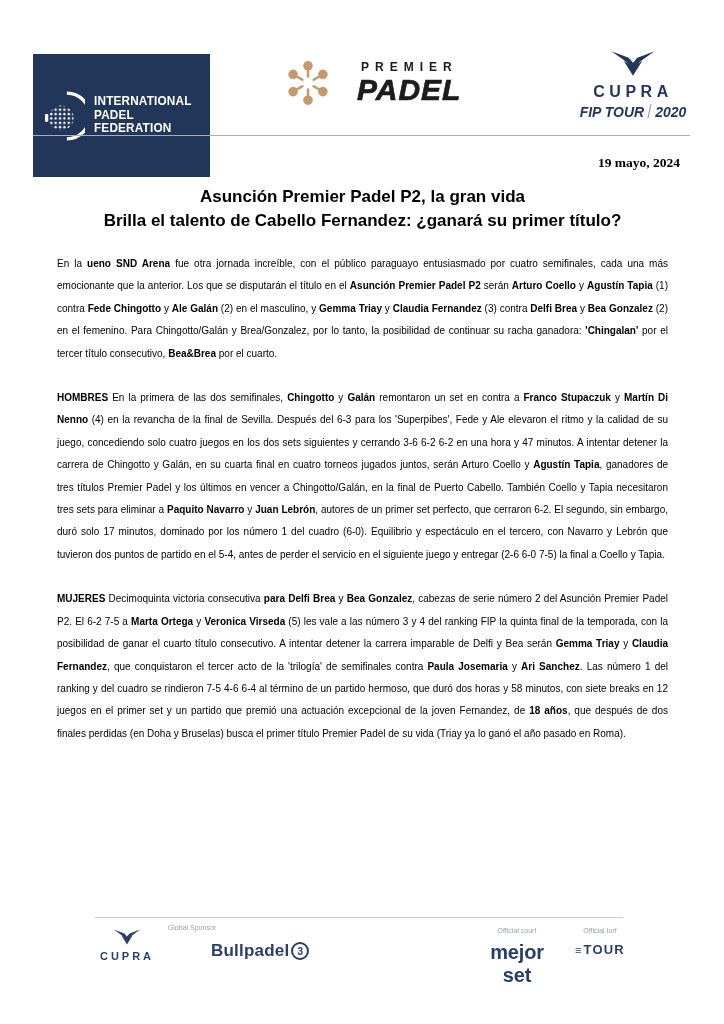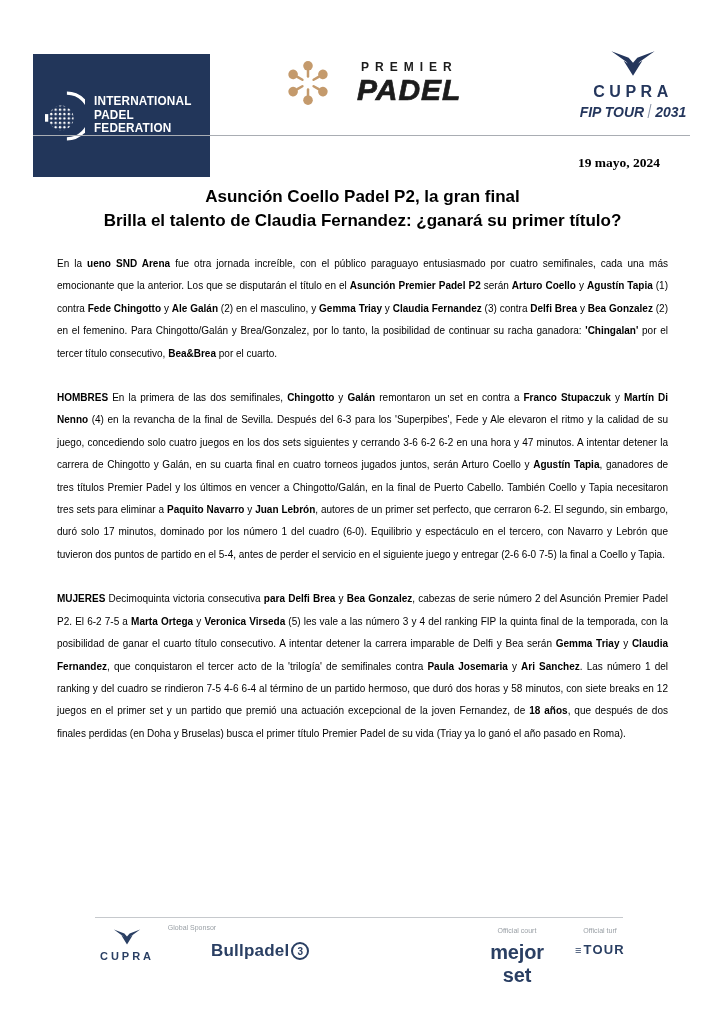--- a/index.html
+++ b/index.html
@@ -17,21 +17,21 @@
   .pp-words .pp-top{font-size:12px;font-weight:bold;letter-spacing:6px;color:#1c1c1c;padding-left:4px;}
   .pp-words .pp-bottom{font-size:30px;font-weight:bold;font-style:italic;letter-spacing:1px;
                        color:#1c1c1c;line-height:1.05;-webkit-text-stroke:.7px #1c1c1c;}
   .cupra-logo{position:absolute;left:560px;top:50px;width:146px;text-align:center;color:#24365c;}
   .cupra-word{font-size:16px;font-weight:bold;letter-spacing:4.5px;margin-top:2px;}
   .cupra-tour{font-size:14px;font-weight:bold;font-style:italic;margin-top:3px;
               display:flex;justify-content:center;align-items:flex-start;gap:5px;}
   .cupra-tour .bar{width:1px;height:14px;background:#24365c;opacity:.55;transform:skewX(-12deg);}
 
   
-  .date{margin-top:18px;padding-right:64px;text-align:right;
+  .date{margin-top:18px;padding-right:44px;text-align:right;
         font-family:"Liberation Serif",serif;font-weight:bold;font-size:13.5px;}
   .title{margin:14px 56px 0 57px;text-align:center;font-size:17px;font-weight:bold;line-height:24px;}
 
   
   .body{margin:20px 56px 0 57px;}
   .body p{font-size:10px;line-height:22.4px;text-align:justify;margin:0 0 22px 0;}
   .body .bold{font-weight:bold;}
 
   
   .footer-rule{position:absolute;left:95px;top:917px;width:528px;height:1px;background:#c6c9cd;}
@@ -115,32 +115,32 @@
       <svg width="46" height="27" viewBox="0 0 64 36" aria-hidden="true">
         <g fill="#24365c">
           <polygon points="2,1 26,10 32,17 38,10 62,1 41,16 32,28 23,16"></polygon>
           <polygon points="19,14 32,35 45,14 32,22"></polygon>
         </g>
       </svg>
       <div class="cupra-word">CUPRA</div>
       <div class="cupra-tour">
         <span>FIP TOUR</span>
         <span class="bar"></span>
-        <span>2031</span>
+        <span>2020</span>
       </div>
     </div>
 
     <div class="header-rule"></div>
   </div>
 
   <div class="date">19 mayo, 2024</div>
 
   <div class="title">
-    <div>Asunción Coello Padel P2, la gran final</div>
-    <div>Brilla el talento de Claudia Fernandez: ¿ganará su primer título?</div>
+    <div>Asunción Premier Padel P2, la gran vida</div>
+    <div>Brilla el talento de Cabello Fernandez: ¿ganará su primer título?</div>
   </div>
 
   <div class="body">
     <p><span>En la </span><span class="bold">ueno SND Arena</span><span> fue otra jornada increíble, con el público paraguayo entusiasmado por cuatro semifinales, cada una más emocionante que la anterior. Los que se disputarán el título en el </span><span class="bold">Asunción Premier Padel P2</span><span> serán </span><span class="bold">Arturo Coello</span><span> y </span><span class="bold">Agustín Tapia</span><span> (1) contra </span><span class="bold">Fede Chingotto</span><span> y </span><span class="bold">Ale Galán</span><span> (2) en el masculino, y </span><span class="bold">Gemma Triay</span><span> y </span><span class="bold">Claudia Fernandez</span><span> (3) contra </span><span class="bold">Delfi Brea</span><span> y </span><span class="bold">Bea Gonzalez</span><span> (2) en el femenino. Para Chingotto/Galán y Brea/Gonzalez, por lo tanto, la posibilidad de continuar su racha ganadora: </span><span class="bold">'Chingalan'</span><span> por el tercer título consecutivo, </span><span class="bold">Bea&amp;Brea</span><span> por el cuarto.</span></p>
     <p><span class="bold">HOMBRES</span><span> En la primera de las dos semifinales, </span><span class="bold">Chingotto</span><span> y </span><span class="bold">Galán</span><span> remontaron un set en contra a </span><span class="bold">Franco Stupaczuk</span><span> y </span><span class="bold">Martín Di Nenno</span><span> (4) en la revancha de la final de Sevilla. Después del 6-3 para los 'Superpibes', Fede y Ale elevaron el ritmo y la calidad de su juego, concediendo solo cuatro juegos en los dos sets siguientes y cerrando 3-6 6-2 6-2 en una hora y 47 minutos. A intentar detener la carrera de Chingotto y Galán, en su cuarta final en cuatro torneos jugados juntos, serán Arturo Coello y </span><span class="bold">Agustín Tapia</span><span>, ganadores de tres títulos Premier Padel y los últimos en vencer a Chingotto/Galán, en la final de Puerto Cabello. También Coello y Tapia necesitaron tres sets para eliminar a </span><span class="bold">Paquito Navarro</span><span> y </span><span class="bold">Juan Lebrón</span><span>, autores de un primer set perfecto, que cerraron 6-2. El segundo, sin embargo, duró solo 17 minutos, dominado por los número 1 del cuadro (6-0). Equilibrio y espectáculo en el tercero, con Navarro y Lebrón que tuvieron dos puntos de partido en el 5-4, antes de perder el servicio en el siguiente juego y entregar (2-6 6-0 7-5) la final a Coello y Tapia.</span></p>
     <p><span class="bold">MUJERES</span><span> Decimoquinta victoria consecutiva </span><span class="bold">para Delfi Brea</span><span> y </span><span class="bold">Bea Gonzalez</span><span>, cabezas de serie número 2 del Asunción Premier Padel P2. El 6-2 7-5 a </span><span class="bold">Marta Ortega</span><span> y </span><span class="bold">Veronica Virseda</span><span> (5) les vale a las número 3 y 4 del ranking FIP la quinta final de la temporada, con la posibilidad de ganar el cuarto título consecutivo. A intentar detener la carrera imparable de Delfi y Bea serán </span><span class="bold">Gemma Triay</span><span> y </span><span class="bold">Claudia Fernandez</span><span>, que conquistaron el tercer acto de la 'trilogía' de semifinales contra </span><span class="bold">Paula Josemaria</span><span> y </span><span class="bold">Ari Sanchez</span><span>. Las número 1 del ranking y del cuadro se rindieron 7-5 4-6 6-4 al término de un partido hermoso, que duró dos horas y 58 minutos, con siete breaks en 12 juegos en el primer set y un partido que premió una actuación excepcional de la joven Fernandez, de </span><span class="bold">18 años</span><span>, que después de dos finales perdidas (en Doha y Bruselas) busca el primer título Premier Padel de su vida (Triay ya lo ganó el año pasado en Roma).</span></p>
   </div>
 
   <div class="footer-rule"></div>
 

